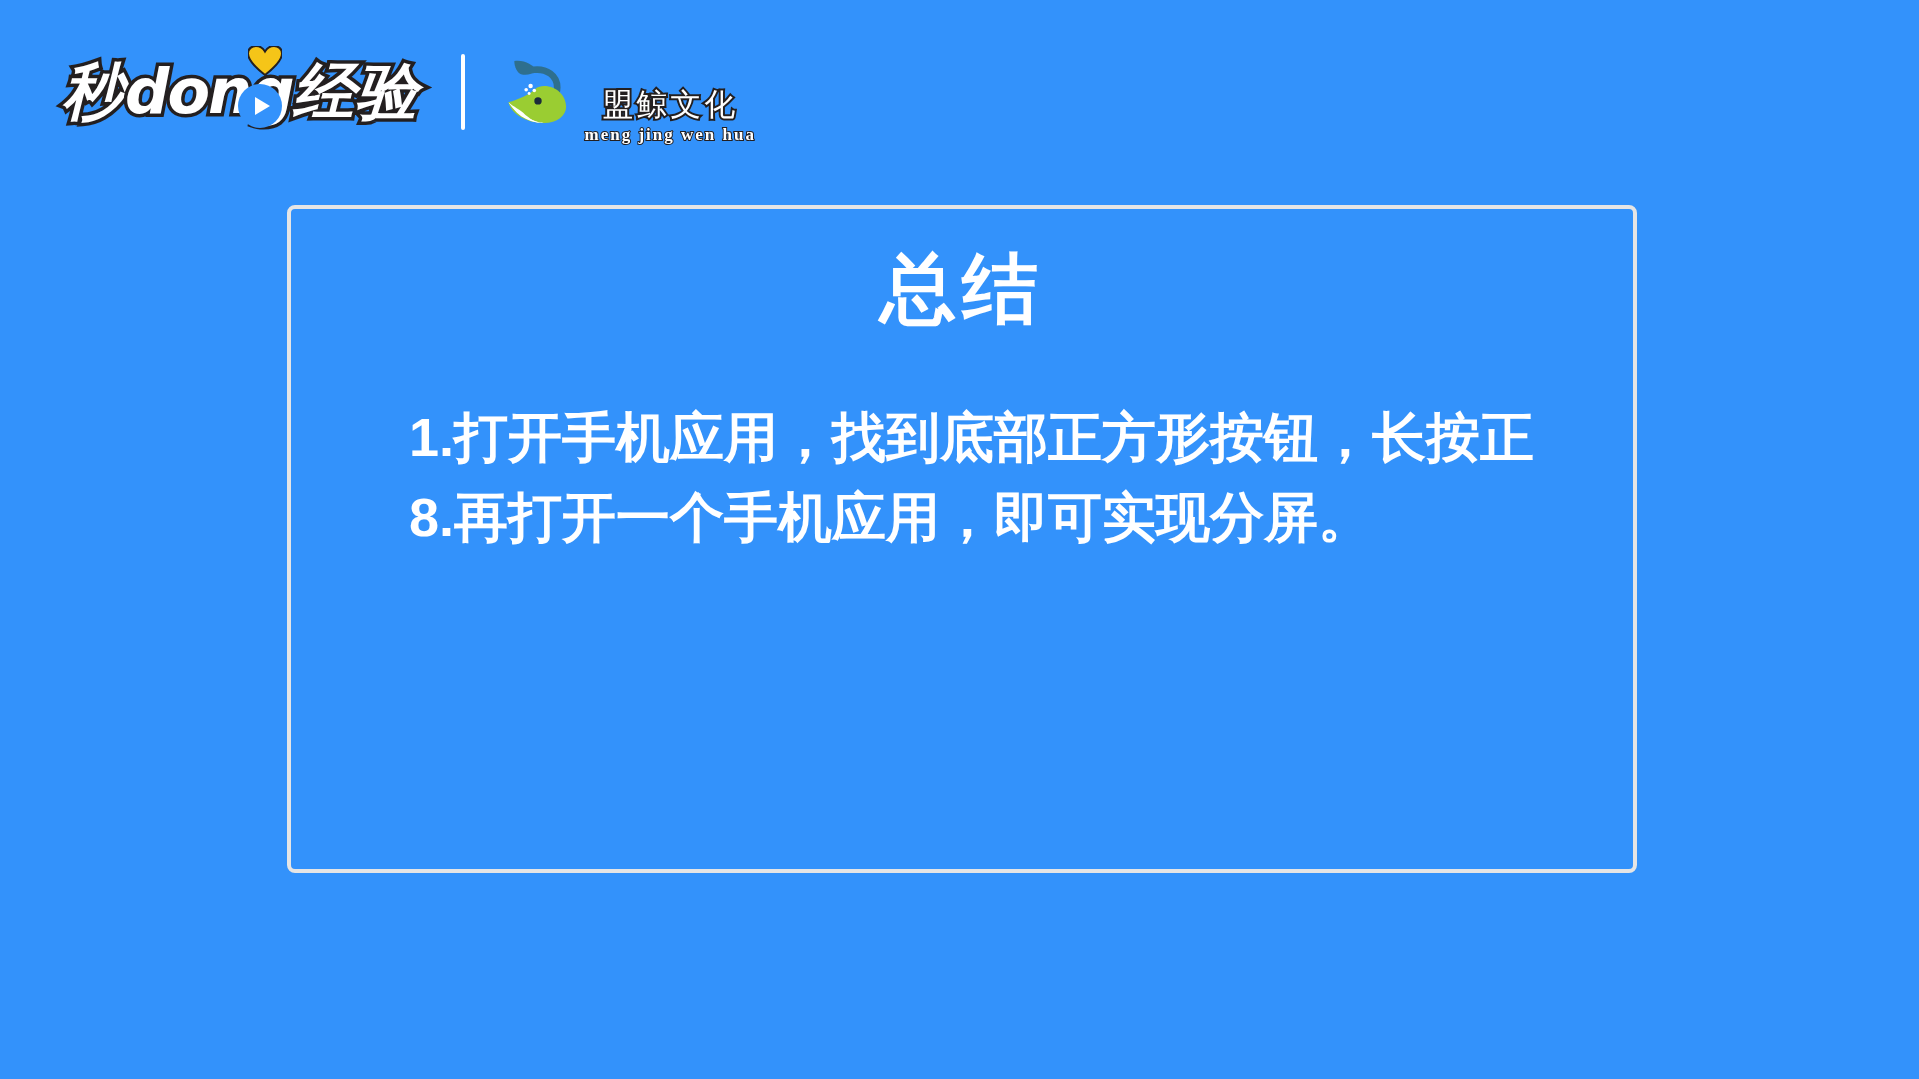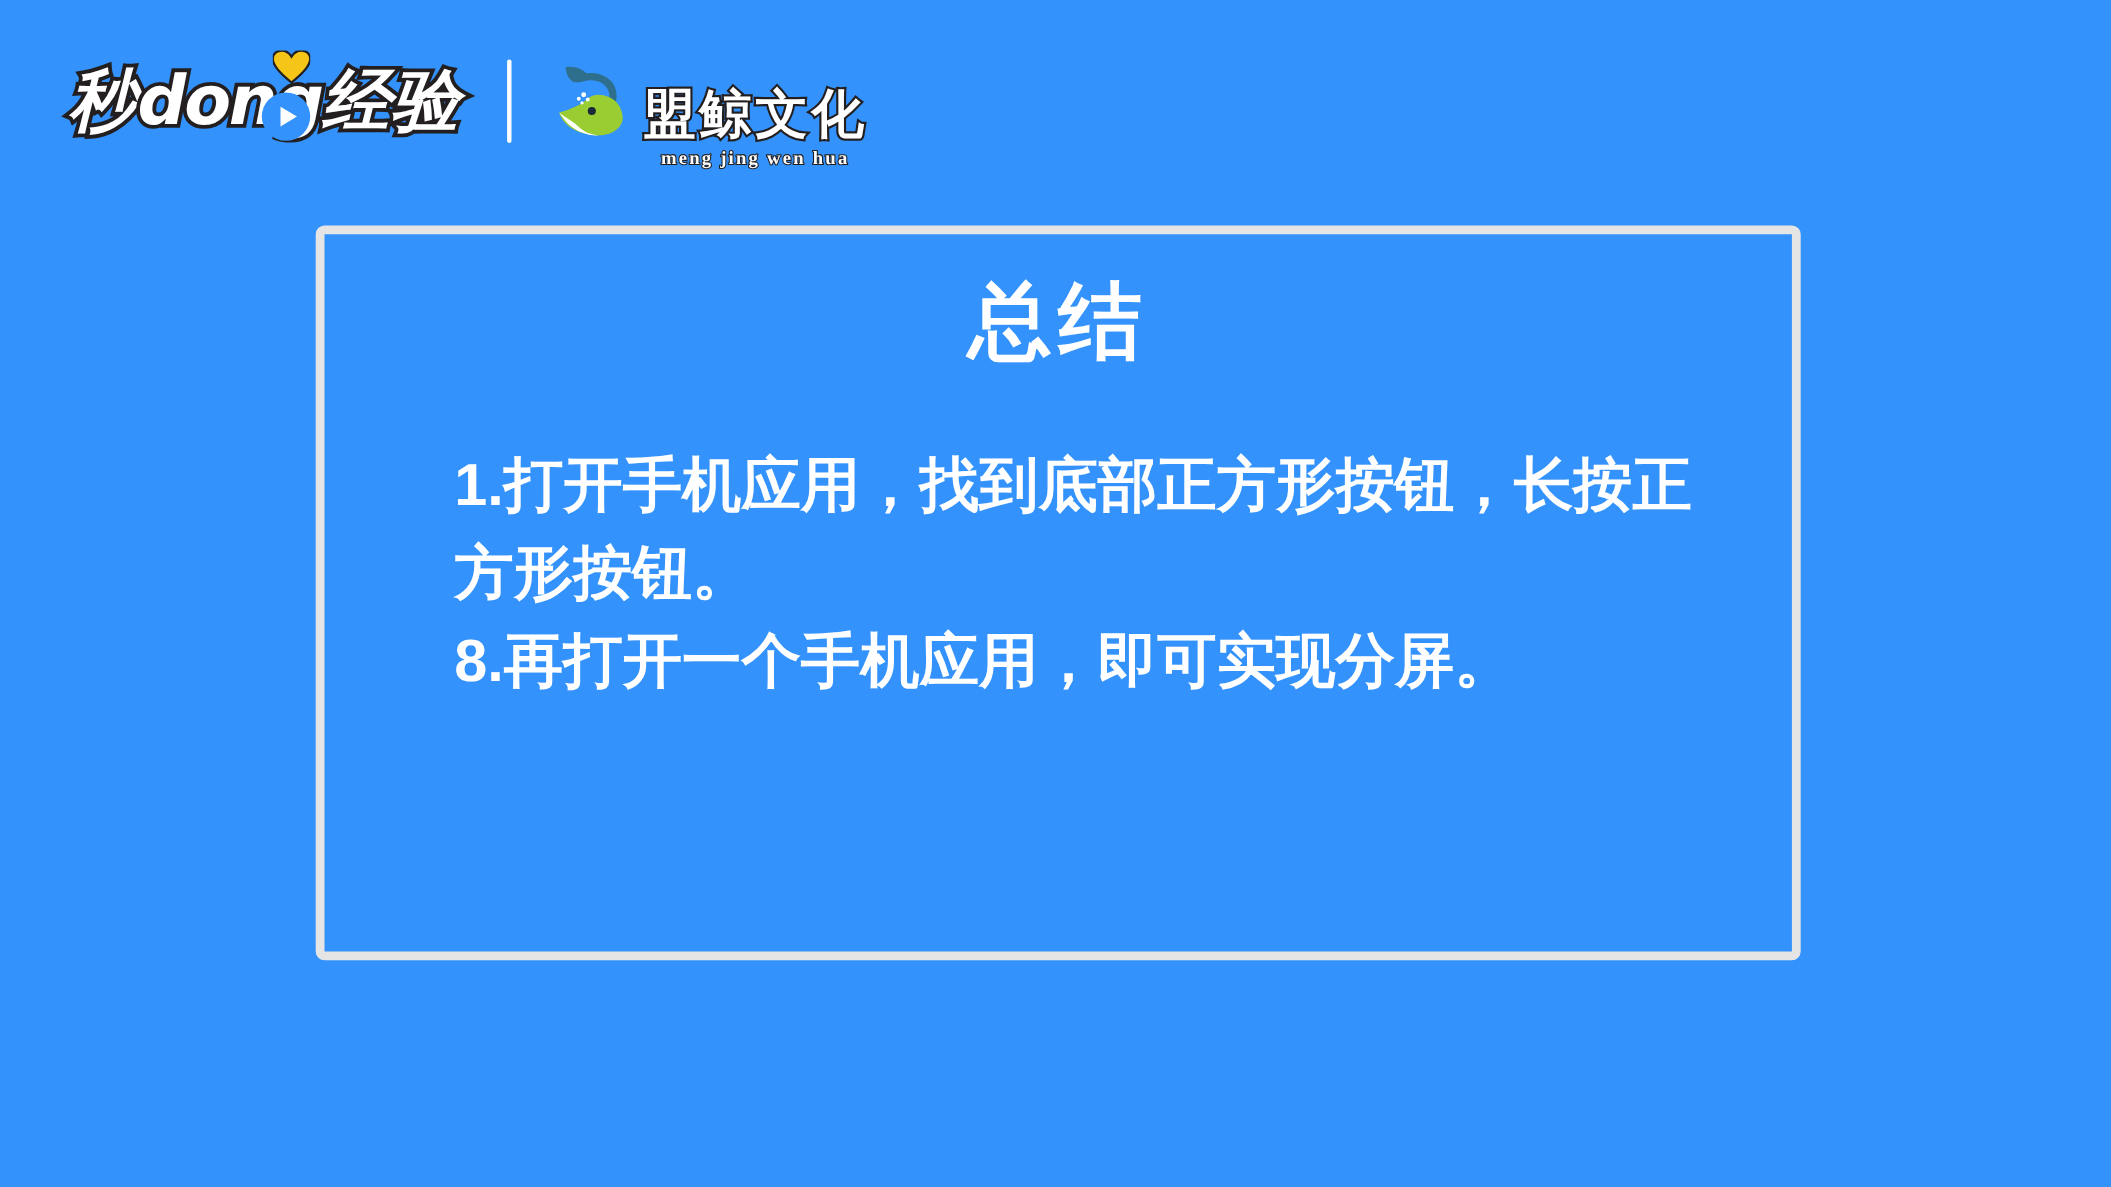--- a/index.html
+++ b/index.html
@@ -107,22 +107,22 @@
     margin-right: 10px;
     flex: 0 0 auto;
   }
   .mj-text-wrap {
     display: flex;
     flex-direction: column;
     align-items: center;
     line-height: 1;
   }
   .mj-cn {
-    font-size: 48px;
-    font-weight: bold;
+    font-size: 31px;
+    font-weight: normal;
     color: #ffffff;
     -webkit-text-stroke: 4px #231f20;
     paint-order: stroke fill;
     letter-spacing: 3px;
     line-height: 1.05;
     margin-top: 48px;
   }
   .mj-en {
     margin-top: 5px;
     font-family: "Liberation Serif", "DejaVu Serif", serif;
@@ -134,21 +134,21 @@
     paint-order: stroke fill;
   }
 
   
   .card {
     position: absolute;
     left: 287px;
     top: 205px;
     width: 1350px;
     height: 668px;
-    border: 8px solid #e5e5e5;
+    border: 4px solid #e5e5e5;
     border-radius: 8px;
     box-sizing: border-box;
   }
 
   .card-title {
     margin: 0;
     padding-top: 36px;
     text-align: center;
     color: #ffffff;
     font-size: 76px;
@@ -212,18 +212,17 @@
         <span class="mj-cn">盟鲸文化</span>
         <span class="mj-en">meng jing wen hua</span>
       </div>
     </div>
   </div>
 
   <div class="card">
     <h1 class="card-title">总结</h1>
     <div class="card-body">
       <p>1.打开手机应用，找到底部正方形按钮，长按正</p>
-      <p>方形按钮。</p>
       <p>8.再打开一个手机应用，即可实现分屏。</p>
     </div>
   </div>
 
 </div>
 
 </body></html>

